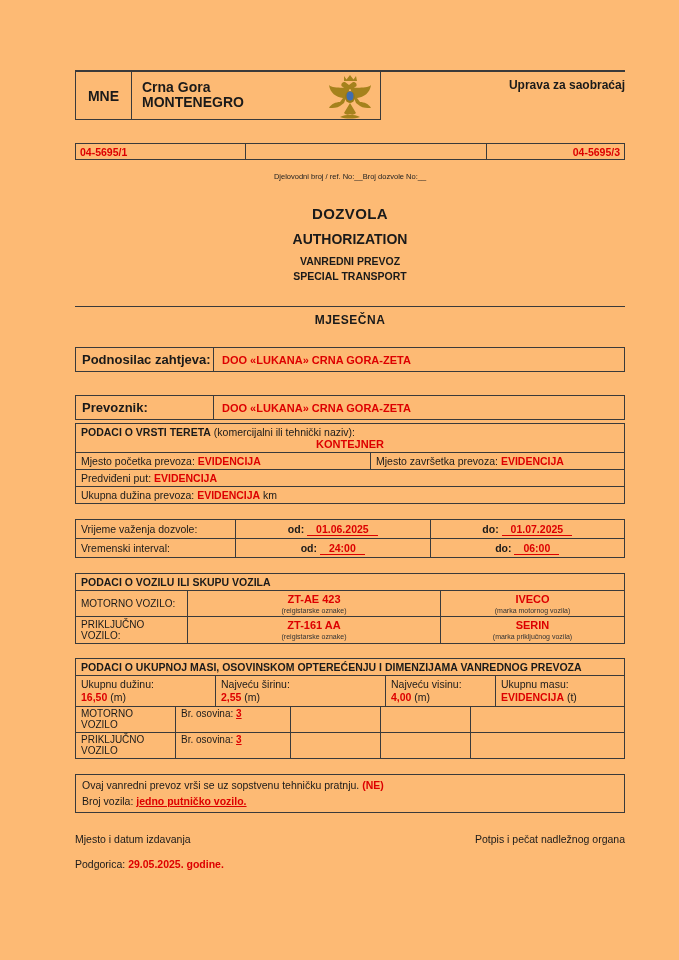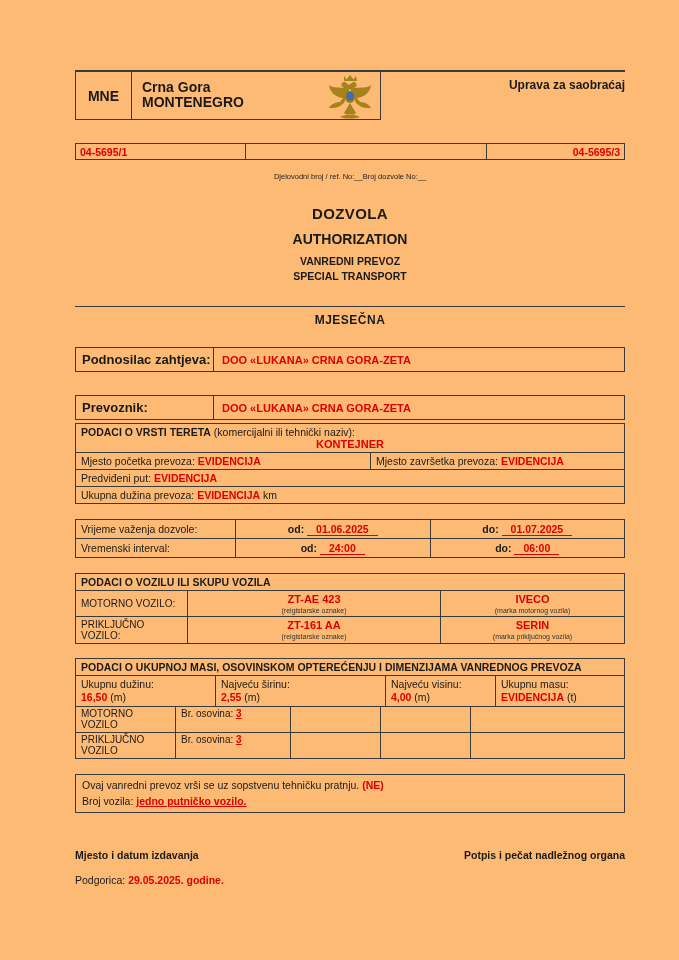--- a/index.html
+++ b/index.html
@@ -92,21 +92,21 @@
   .ax-label { width:100px; }
   .ax-val { width:115px; }
   .ax-e1 { width:90px; } .ax-e2 { width:90px; } .ax-e3 { flex:1; border-right:none !important; }
 
   
   .escort { border:1px solid var(--border,#3a3a3a); margin-top:15px; padding:4px 6px 5px; font-size:10.5px; }
   .escort .l2 { margin-top:4px; }
   .ul-red-inline { text-decoration:underline; }
 
   
-  .foot { display:flex; justify-content:space-between; margin-top:36px; font-size:10.5px;font-weight:bold; }
+  .foot { display:flex; justify-content:space-between; margin-top:20px; font-size:10.5px; }
   .place { margin-top:13px; font-size:10.5px; }
 </style>
 </head>
 <body>
 
 <div class="page">
   <div class="content">
 
     <div class="hdr">
       <div class="hdr-left">

